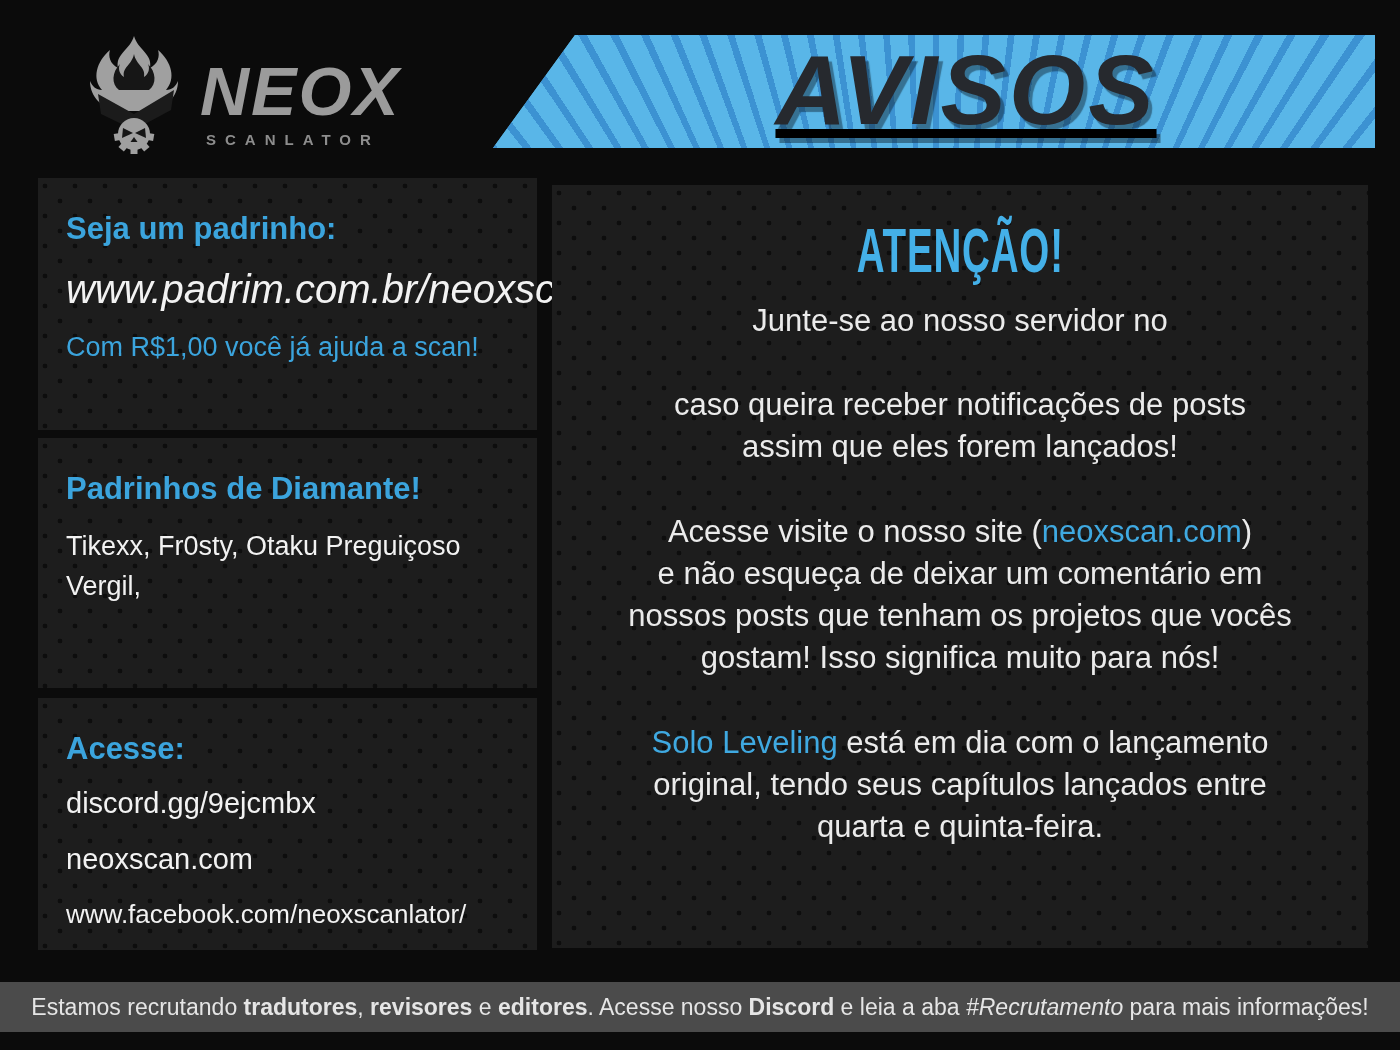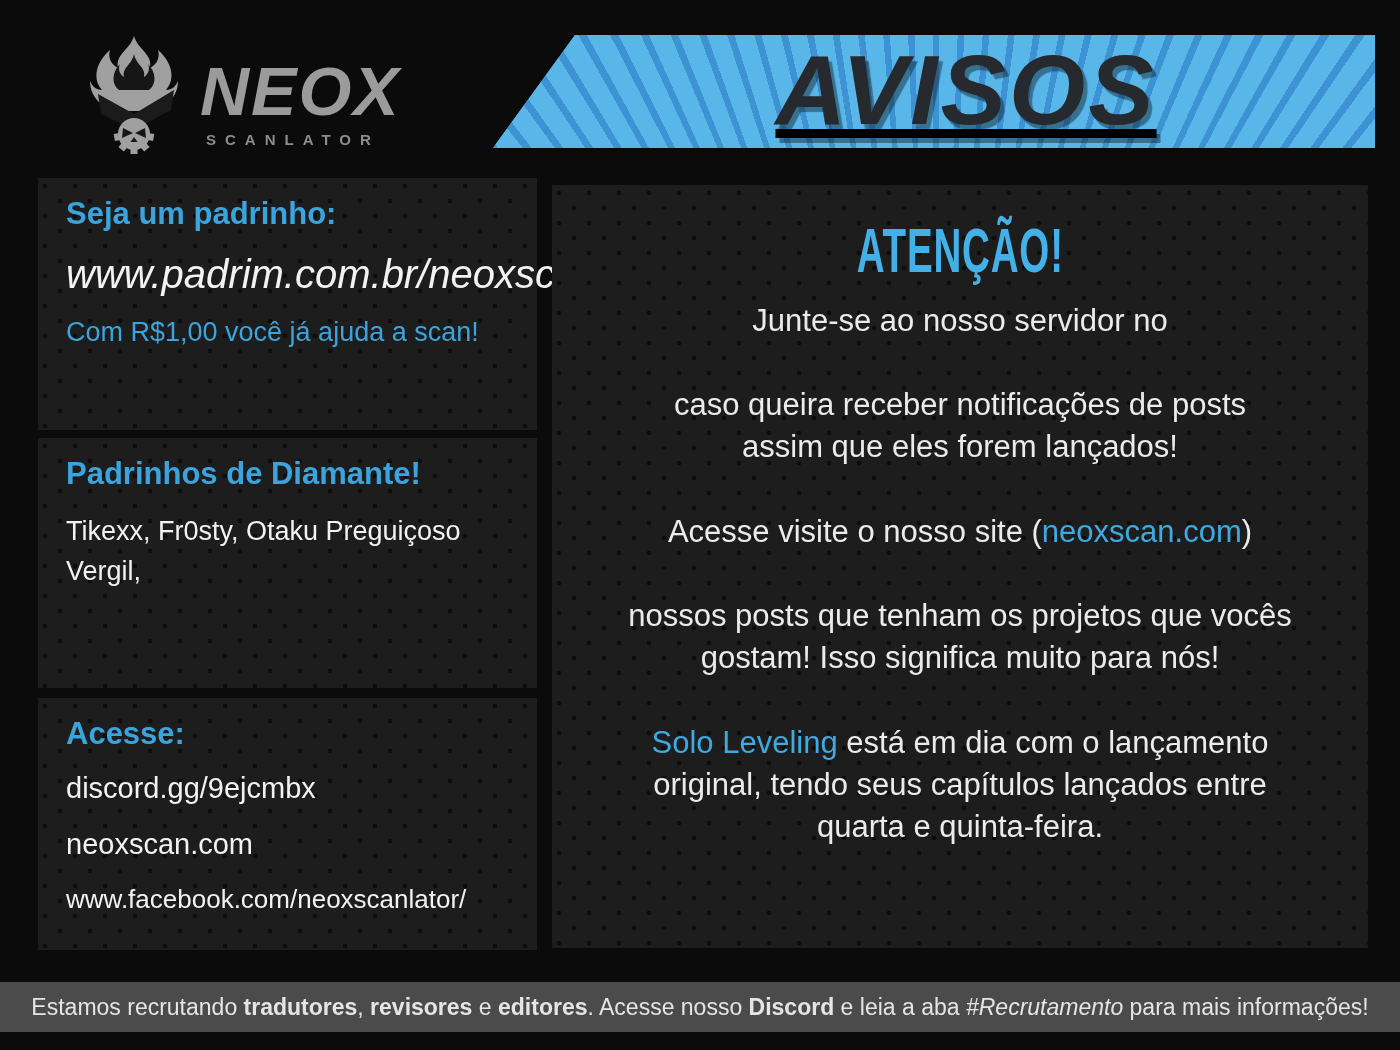--- a/index.html
+++ b/index.html
@@ -41,21 +41,21 @@
   .panel{
     position:absolute;
     background-color:#1d1d1d;
     background-image:
       radial-gradient(circle, #0d0d0d 2.1px, transparent 2.7px),
       radial-gradient(circle, #0d0d0d 2.1px, transparent 2.7px);
     background-size:30px 30px,30px 30px;
     background-position:7px 8px,22px 23px;
     box-sizing:border-box;
   }
-  .panel-left{left:38px;width:499px;padding:17px 28px;}
+  .panel-left{left:38px;width:499px;padding:32px 28px;}
   #panel-padrinho{top:178px;height:252px;}
   #panel-diamante{top:438px;height:250px;}
   #panel-acesse{top:698px;height:252px;}
   .panel-heading{color:#3ba4dd;font-size:31px;line-height:1.2;margin:0 0 20px 0;}
   .padrim-url{color:#f2f2f2;font-size:40px;font-style:italic;margin:0 0 20px 0;}
   .padrim-note{color:#3ba4dd;font-size:27px;margin:0;}
   .diamante-names{color:#f2f2f2;font-size:27px;line-height:1.48;margin:0;}
   .acesse-link{color:#f2f2f2;font-size:29px;margin:0 0 23px 0;}
   .acesse-link.small{font-size:26px;margin-bottom:0;}
   
@@ -136,21 +136,21 @@
 
     <p class="notice-par" id="par-join">
       <span>Junte-se ao nosso servidor no</span><br>
       <br>
       <span>caso queira receber notificações de posts</span><br>
       <span>assim que eles forem lançados!</span>
     </p>
 
     <p class="notice-par" id="par-site">
       <span>Acesse visite o nosso site (</span><span class="blue">neoxscan.com</span><span>)</span><br>
-      <br>
+      <span>e não esqueça de deixar um comentário em</span><br>
       <span>nossos posts que tenham os projetos que vocês</span><br>
       <span>gostam! Isso significa muito para nós!</span>
     </p>
 
     <p class="notice-par" id="par-solo">
       <span class="blue">Solo Leveling</span><span> está em dia com o lançamento</span><br>
       <span>original, tendo seus capítulos lançados entre</span><br>
       <span>quarta e quinta-feira.</span>
     </p>
   </section>

